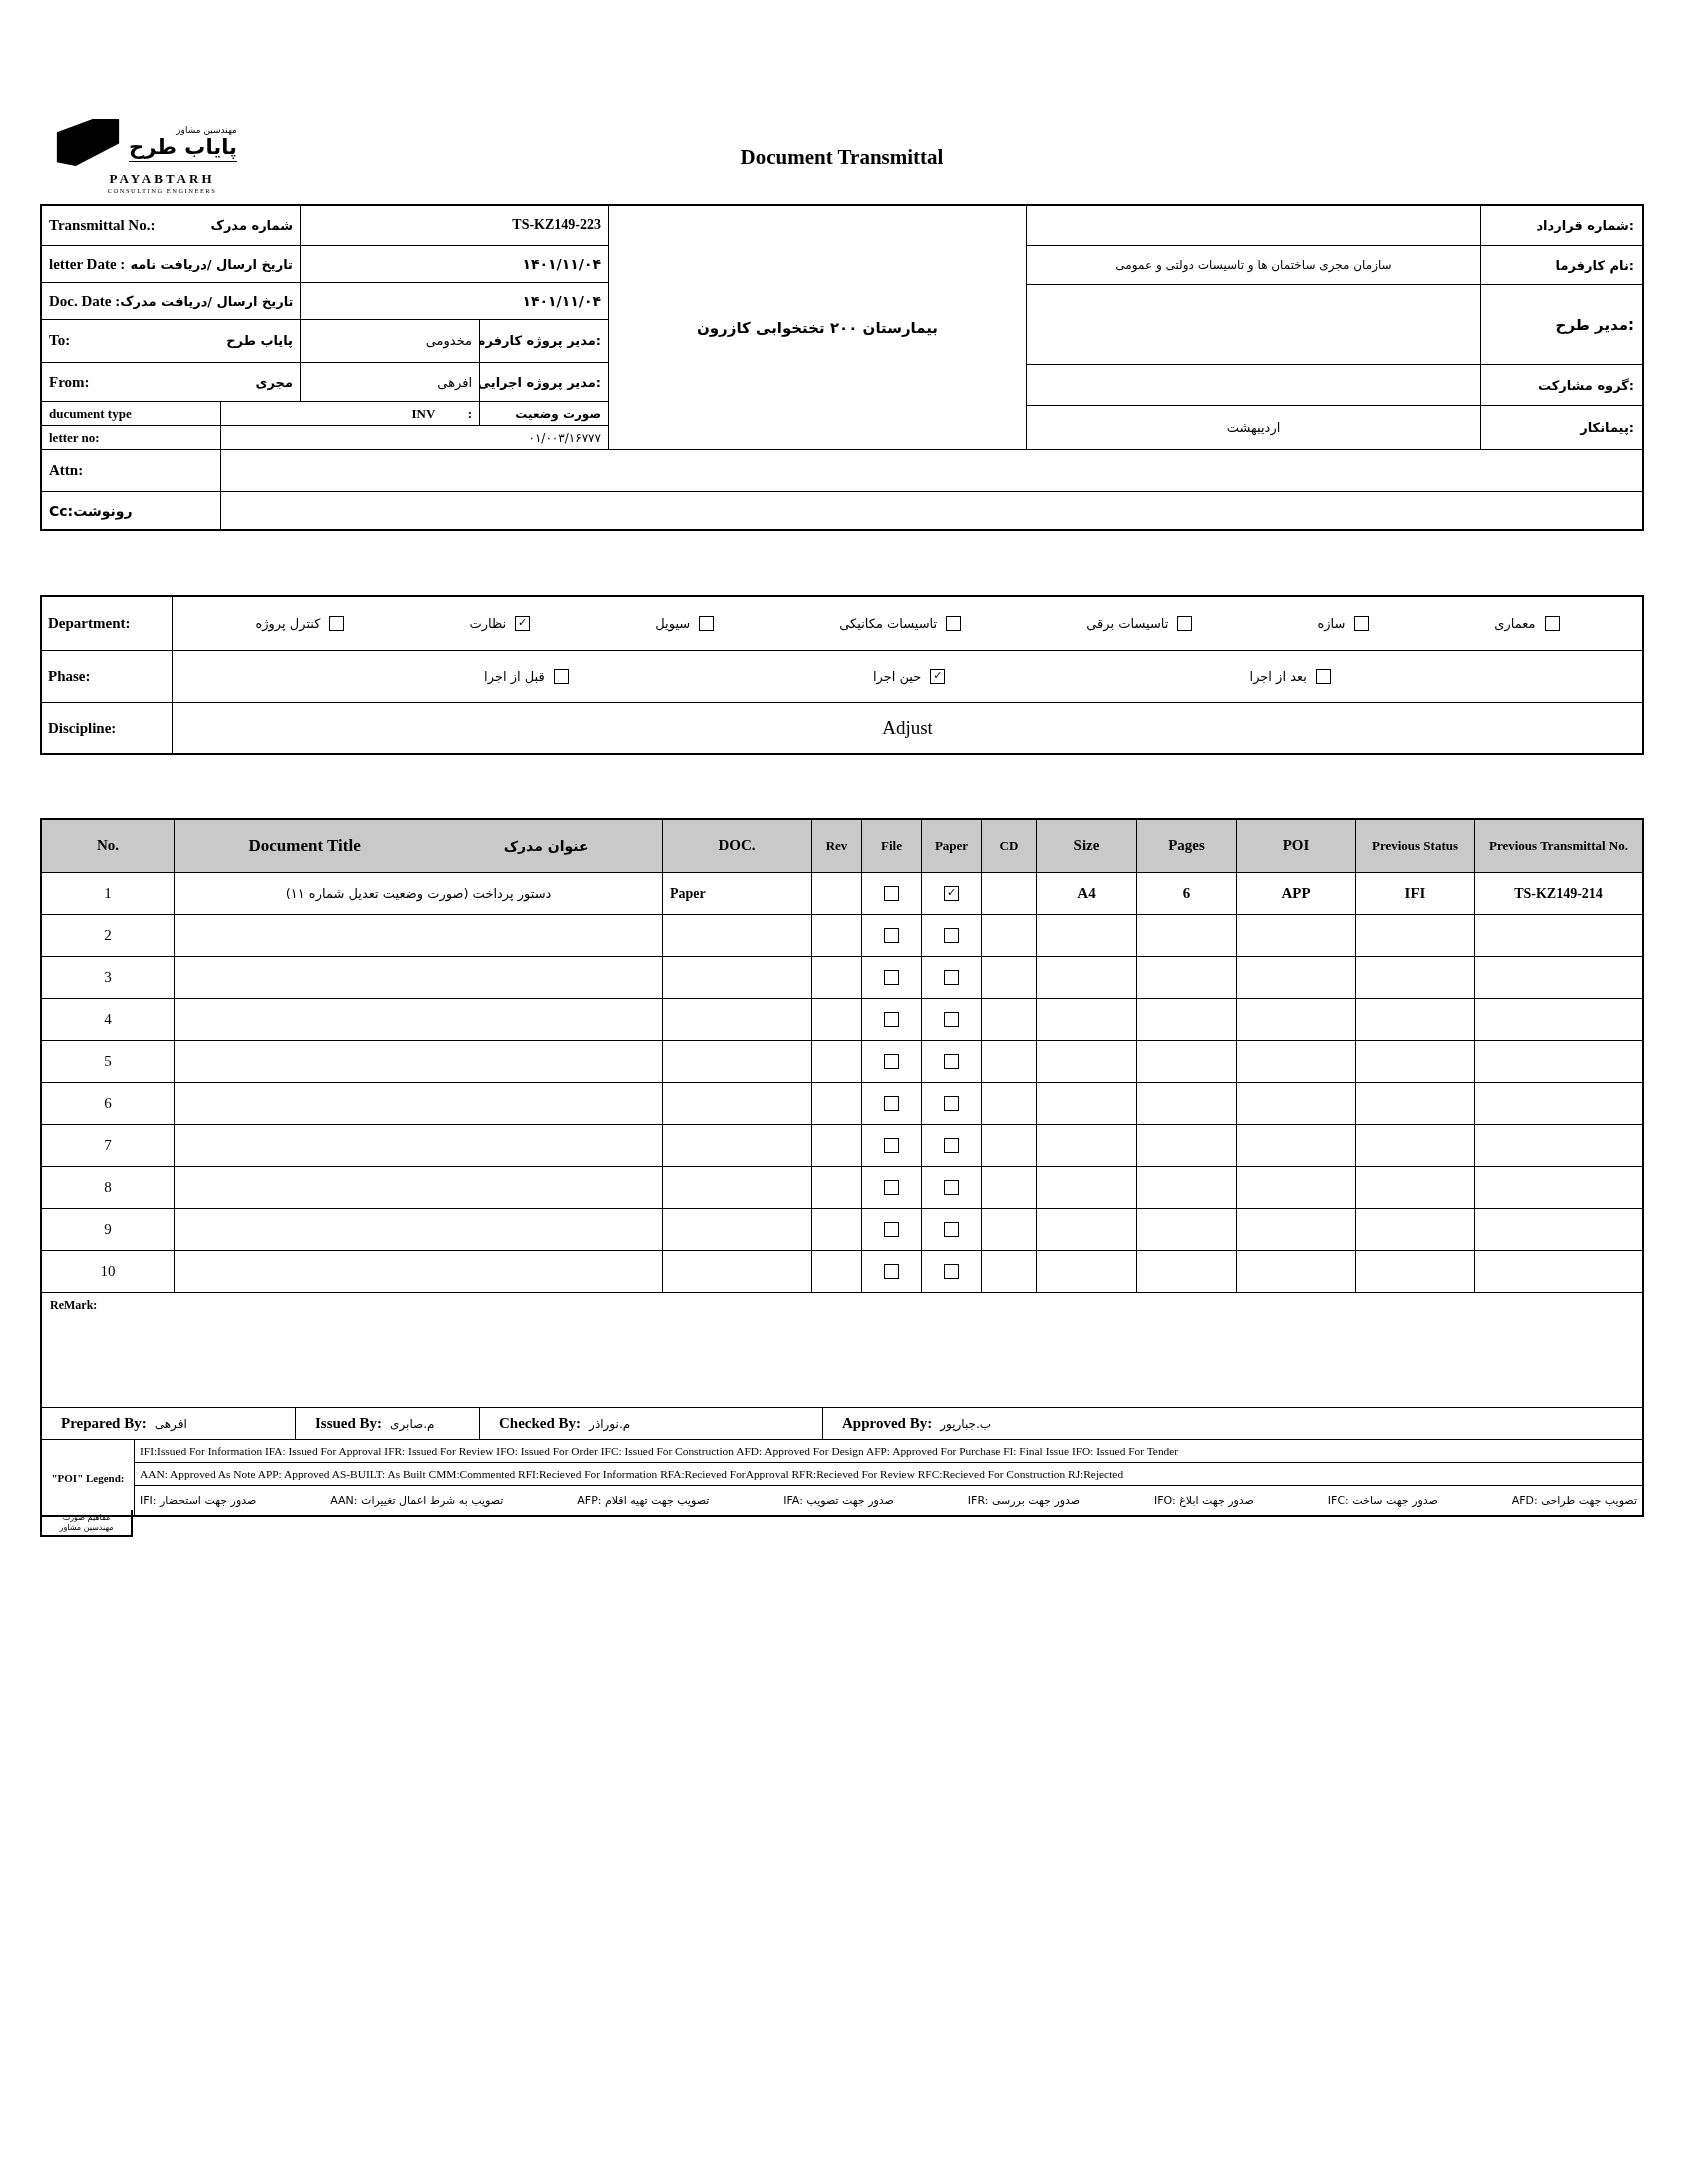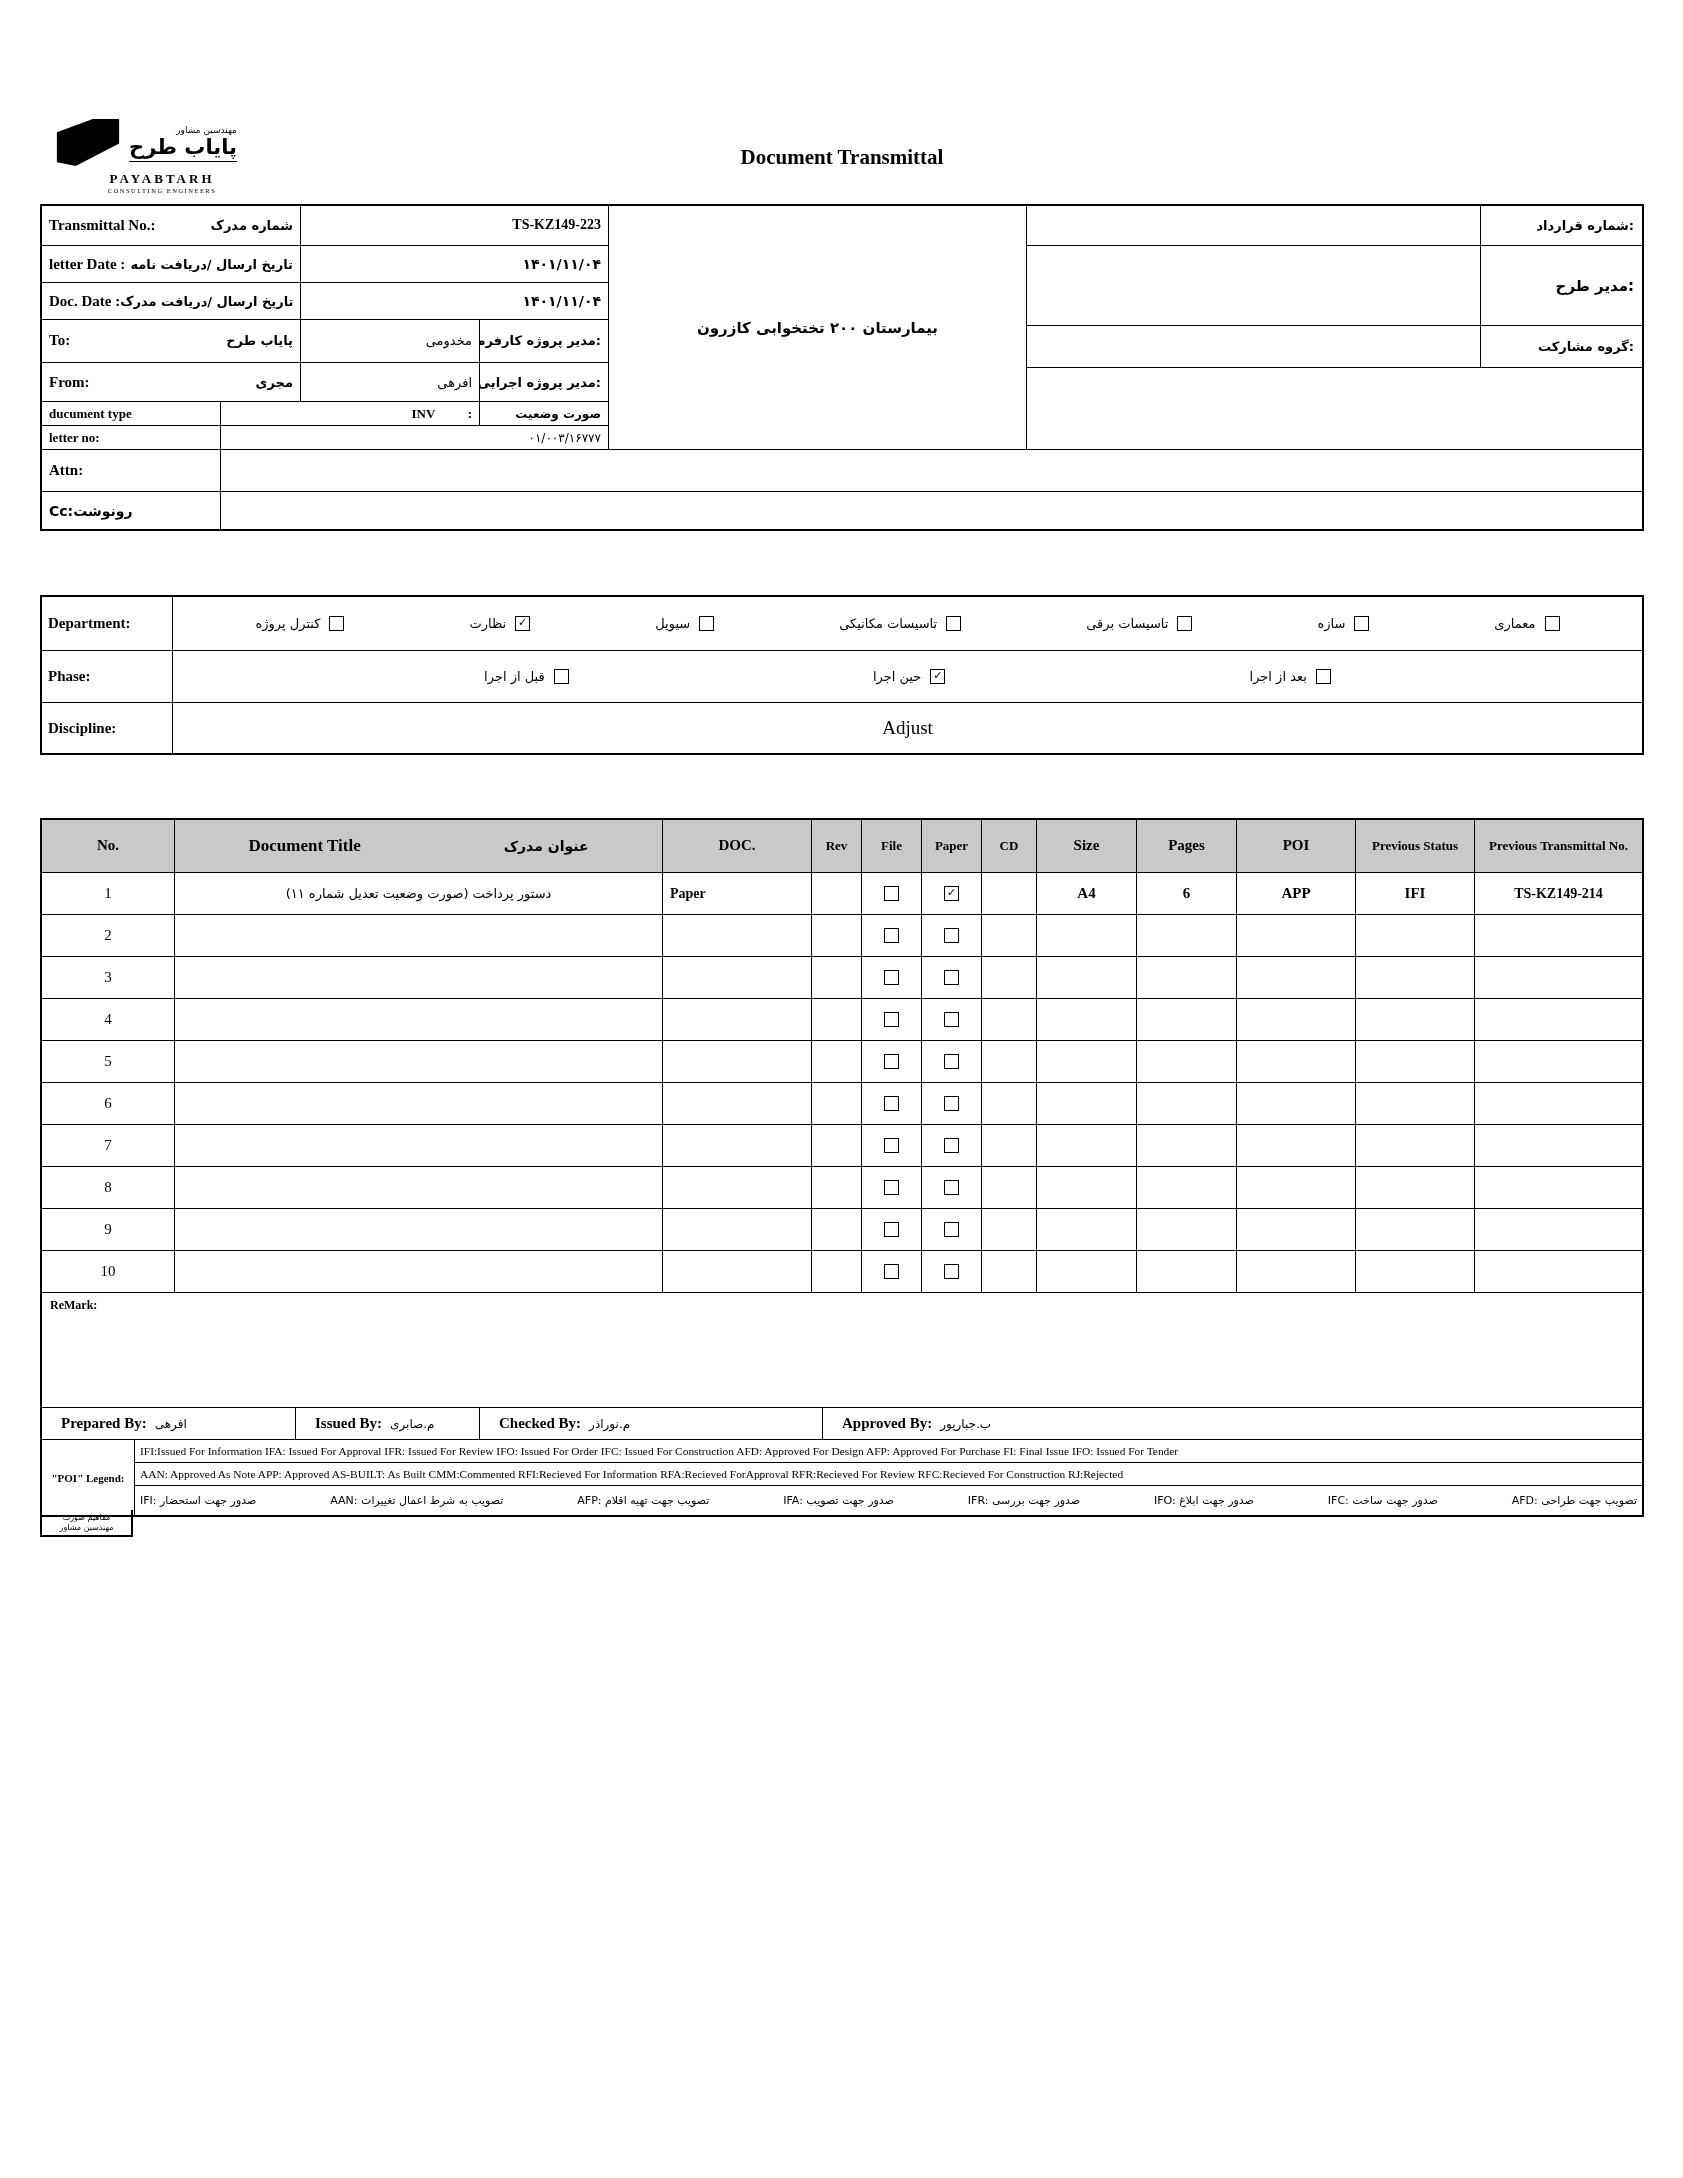--- a/index.html
+++ b/index.html
@@ -205,34 +205,50 @@
 
       <div class="tt-right">
         <div class="rrow" style="height:40px;">
           <div class="rval">
               <span class="fa faval"></span>
             </div>
           <div class="rlab">
               <span class="fa falab">شماره قرارداد:</span>
             </div>
         </div>
+        <div class="rrow" style="height:40px;">
+          <div class="rval">
+              <span class="fa" style="font-size:12px;">سازمان مجری ساختمان ها و تاسیسات دولتی و عمومی</span>
+            </div>
+          <div class="rlab">
+              <span class="fa falab">نام کارفرما:</span>
+            </div>
+        </div>
         <div class="rrow" style="height:80px;">
           <div class="rval">
               <span class="fa faval"></span>
             </div>
           <div class="rlab">
               <span class="fa falab" style="font-size:15px;">مدیر طرح:</span>
             </div>
         </div>
         <div class="rrow" style="height:42px;text-align:right;">
           <div class="rval">
               <span class="fa faval"></span>
             </div>
           <div class="rlab">
               <span class="fa falab">گروه مشارکت:</span>
+            </div>
+        </div>
+        <div class="rrow last" style="height:43px;">
+          <div class="rval">
+              <span class="fa faval">اردیبهشت</span>
+            </div>
+          <div class="rlab">
+              <span class="fa falab">پیمانکار:</span>
             </div>
         </div>
       </div>
     </div>
 
     <div class="fullrow attn">
       <div class="flab">
           <span class="enlab">Attn:</span>
         </div>
       <div class="fval"><span></span></div>

